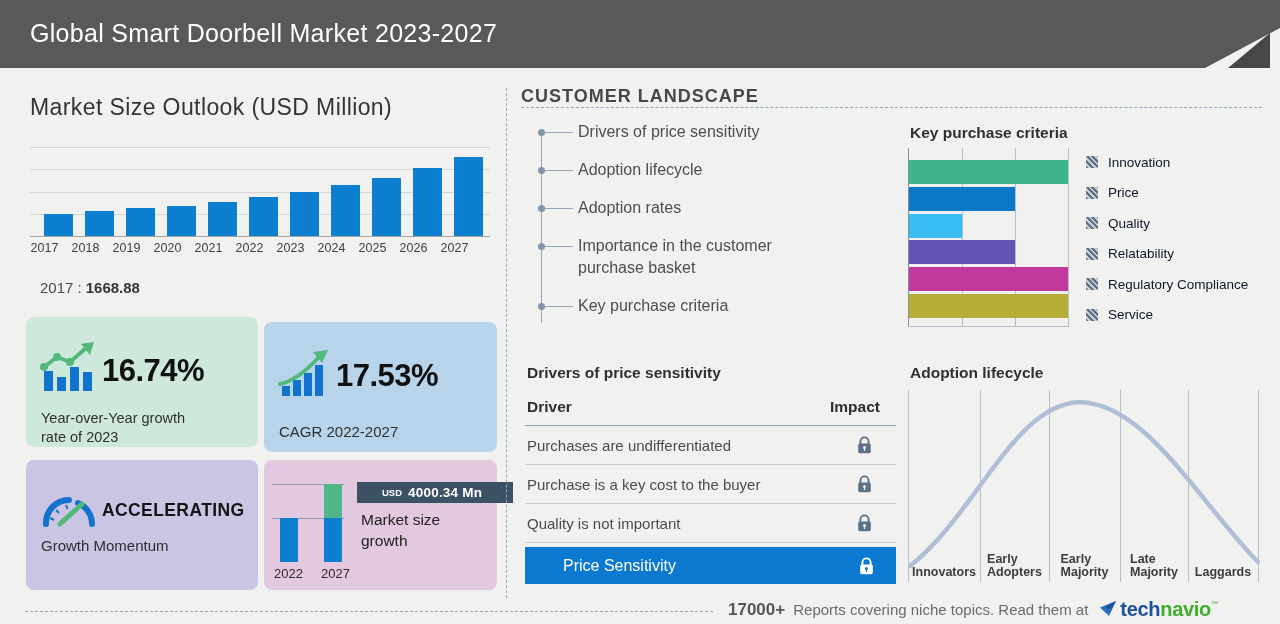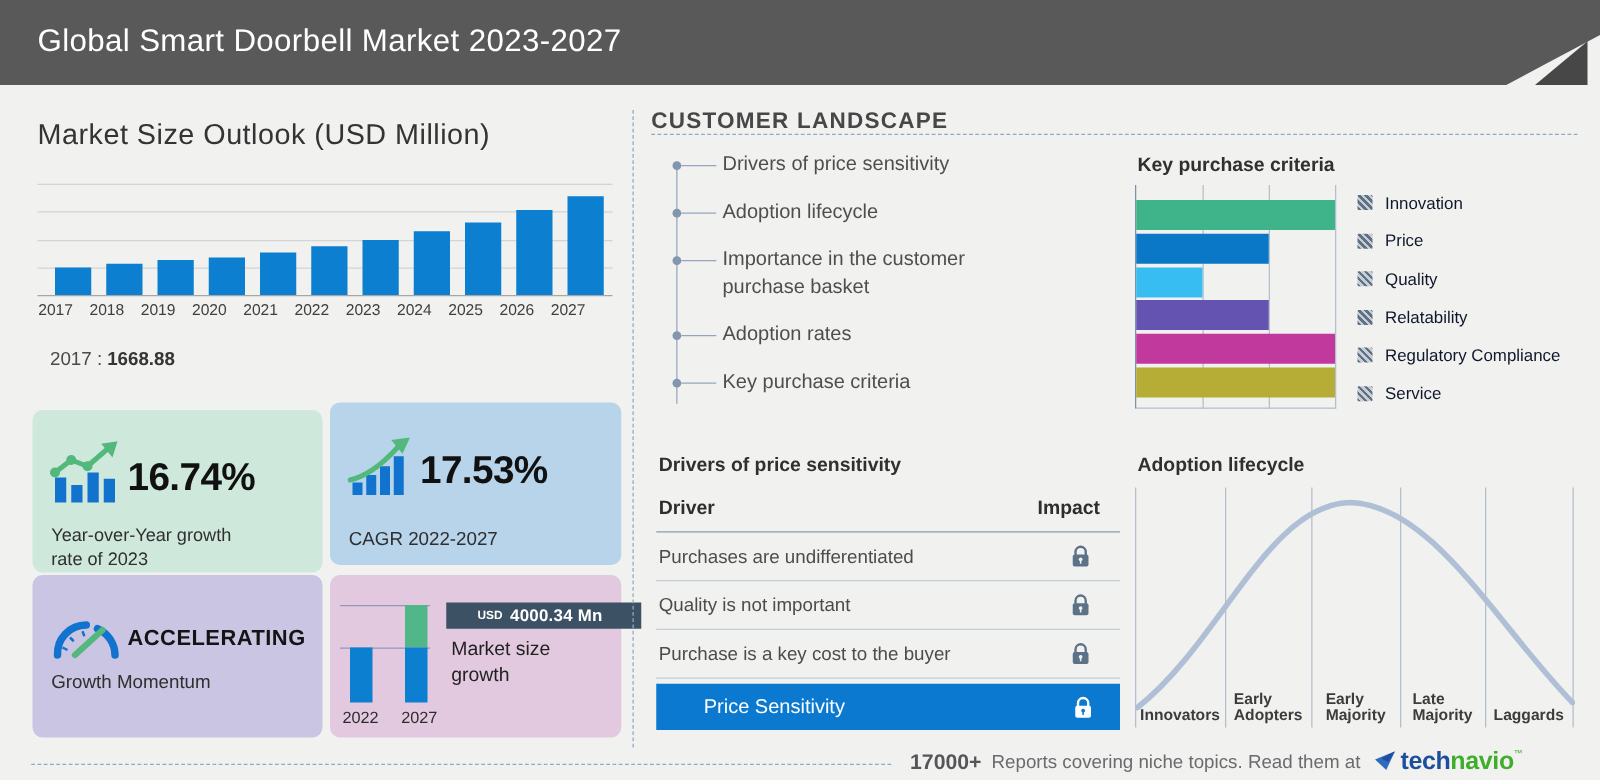--- a/index.html
+++ b/index.html
@@ -19,21 +19,21 @@
   .main-chart { position:absolute; left:30px; top:147px; width:460px; height:90px; border-bottom:1.5px solid #a6a6a6; }
   .main-chart .grid { position:absolute; left:0; width:100%; height:0; border-top:1px solid #d4d4d4; }
   .main-chart .bar { position:absolute; bottom:0; width:29px; background:#0d7fd0; }
   .main-chart-labels { position:absolute; left:16px; top:241px; width:460px; height:16px; }
   .main-chart-labels span { position:absolute; transform:translateX(-50%); font-size:12.5px; color:#3f3f3f; }
 
   .base-year { position:absolute; left:40px; top:279px; font-size:15px; color:#4a4a4a; }
   .base-year b { color:#353535; margin-left:4px; }
 
   .info-box { position:absolute; width:232px; height:130px; border-radius:8px; }
-  .box-green  { left:26px;  top:328px; background:#cfe8dc; }
+  .box-green  { left:26px;  top:317px; background:#cfe8dc; }
   .box-blue   { left:264px; top:322px; width:233px; background:#b7d4eb; }
   .box-purple { left:26px;  top:460px; background:#c9c5e3; }
   .box-pink   { left:264px; top:460px; width:233px; background:#e3c9df; }
 
   .big-num { position:absolute; left:76px; top:36px; font-size:31px; font-weight:bold; color:#111111; letter-spacing:-0.5px; }
   .box-icon { position:absolute; left:14px; top:24px; }
   .box-label { position:absolute; left:15px; top:92px; font-size:14.5px; color:#2f2f2f; line-height:1.3; }
   .box-blue .big-num { left:72px; }
   .box-blue .box-label { top:100px; font-size:15px; }
 
@@ -210,65 +210,65 @@
   </div>
 
   <div class="v-sep"></div>
 
   <div class="cl-heading">CUSTOMER LANDSCAPE</div>
   <div class="cl-underline"></div>
   <div class="cl-list">
     <div class="cl-spine"></div>
   <div class="cl-item"><span class="cl-dot"></span><span class="cl-conn"></span><span class="cl-text">Drivers of price sensitivity</span></div>
       <div class="cl-item"><span class="cl-dot"></span><span class="cl-conn"></span><span class="cl-text">Adoption lifecycle</span></div>
+      <div class="cl-item"><span class="cl-dot"></span><span class="cl-conn"></span><span class="cl-text">Adoption rates</span></div>
       <div class="cl-item"><span class="cl-dot"></span><span class="cl-conn"></span><span class="cl-text">Importance in the customer purchase basket</span></div>
-      <div class="cl-item"><span class="cl-dot"></span><span class="cl-conn"></span><span class="cl-text">Adoption rates</span></div>
       <div class="cl-item"><span class="cl-dot"></span><span class="cl-conn"></span><span class="cl-text">Key purchase criteria</span></div>
     </div>
 
   <div class="ps-title">Drivers of price sensitivity</div>
   <div class="ps-table">
     <div class="ps-head">
       <span>Driver</span>
       <span class="impact">Impact</span>
     </div>
     <div id="ps-rows">
         <div class="ps-row">
           <span>Purchases are undifferentiated</span>
+          <span class="lock-cell">
+            <svg width="15" height="18" viewBox="0 0 15 18">
+    <path d="M3.4 8V5.5a4.1 4.1 0 018.2 0V8" fill="none" stroke="#5b7289" stroke-width="1.9"></path>
+    <rect x="1.2" y="7.6" width="12.6" height="9.6" rx="1.6" fill="#5b7289"></rect>
+    <circle cx="7.5" cy="11.4" r="1.5" fill="#f1f1f0"></circle>
+    <rect x="6.9" y="12" width="1.2" height="3" fill="#f1f1f0"></rect>
+  </svg>
+          </span>
+        </div>
+        <div class="ps-row">
+          <span>Purchase is a key cost to the buyer</span>
           <span class="lock-cell">
             <svg width="15" height="18" viewBox="0 0 15 18">
     <path d="M3.4 8V5.5a4.1 4.1 0 018.2 0V8" fill="none" stroke="#5b7289" stroke-width="1.9"></path>
     <rect x="1.2" y="7.6" width="12.6" height="9.6" rx="1.6" fill="#5b7289"></rect>
     <circle cx="7.5" cy="11.4" r="1.5" fill="#f1f1f0"></circle>
     <rect x="6.9" y="12" width="1.2" height="3" fill="#f1f1f0"></rect>
   </svg>
           </span>
         </div>
         <div class="ps-row">
           <span>Quality is not important</span>
           <span class="lock-cell">
             <svg width="15" height="18" viewBox="0 0 15 18">
     <path d="M3.4 8V5.5a4.1 4.1 0 018.2 0V8" fill="none" stroke="#5b7289" stroke-width="1.9"></path>
     <rect x="1.2" y="7.6" width="12.6" height="9.6" rx="1.6" fill="#5b7289"></rect>
     <circle cx="7.5" cy="11.4" r="1.5" fill="#f1f1f0"></circle>
     <rect x="6.9" y="12" width="1.2" height="3" fill="#f1f1f0"></rect>
   </svg>
           </span>
         </div>
-        <div class="ps-row">
-          <span>Purchase is a key cost to the buyer</span>
-          <span class="lock-cell">
-            <svg width="15" height="18" viewBox="0 0 15 18">
-    <path d="M3.4 8V5.5a4.1 4.1 0 018.2 0V8" fill="none" stroke="#5b7289" stroke-width="1.9"></path>
-    <rect x="1.2" y="7.6" width="12.6" height="9.6" rx="1.6" fill="#5b7289"></rect>
-    <circle cx="7.5" cy="11.4" r="1.5" fill="#f1f1f0"></circle>
-    <rect x="6.9" y="12" width="1.2" height="3" fill="#f1f1f0"></rect>
-  </svg>
-          </span>
-        </div>
       </div>
     <div class="ps-highlight">
       <span>Price Sensitivity</span>
       <span class="lock-cell" id="hl-lock">
           <svg width="15" height="18" viewBox="0 0 15 18">
     <path d="M3.4 8V5.5a4.1 4.1 0 018.2 0V8" fill="none" stroke="#ffffff" stroke-width="1.9"></path>
     <rect x="1.2" y="7.6" width="12.6" height="9.6" rx="1.6" fill="#ffffff"></rect>
     <circle cx="7.5" cy="11.4" r="1.5" fill="#0b79d0"></circle>
     <rect x="6.9" y="12" width="1.2" height="3" fill="#0b79d0"></rect>
   </svg>

